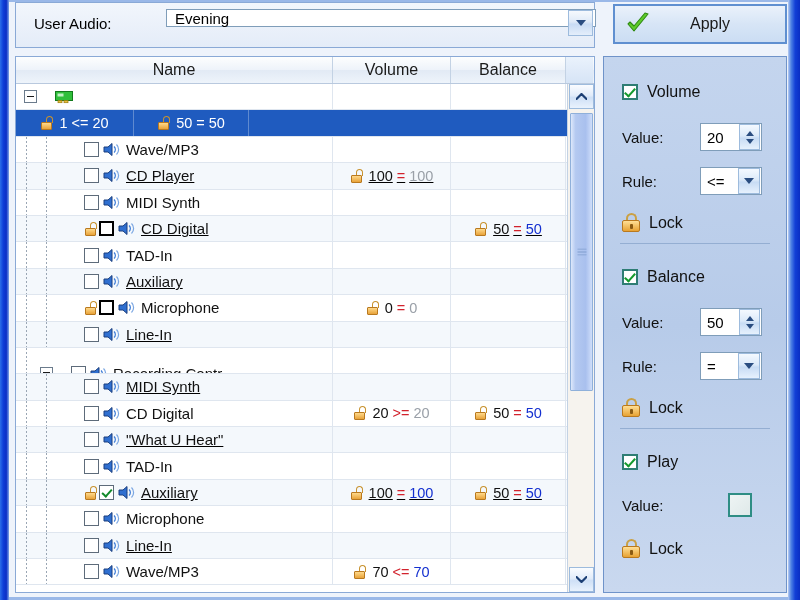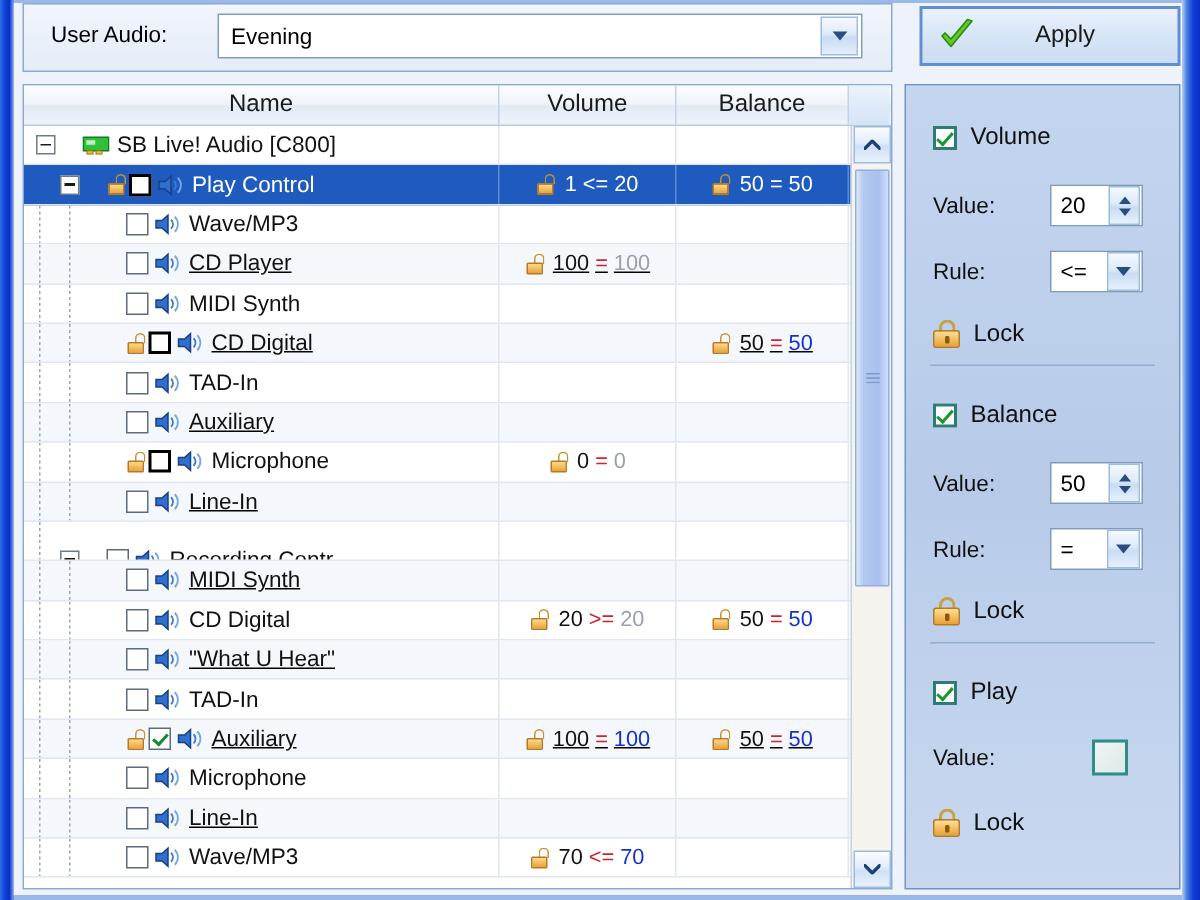--- a/index.html
+++ b/index.html
@@ -39,24 +39,24 @@
   #preset-bar {
     position: absolute; left: 6px; top: 0px; width: 580px; height: 46px;
     background: linear-gradient(to bottom, #f2f6fc 0%, #e4ecf8 100%);
     border: 1px solid #8aa9d6;
   }
   #preset-label {
     position: absolute; left: 18px; top: 12px;
     font-size: 15px; color: #000;
   }
   #preset-combo {
-    position: absolute; left: 129px; top: 6px; width: 430px; height: 30px;
+    position: absolute; left: 150px; top: 6px; width: 430px; height: 18px;
     background: #ffffff;
     border: 1px solid #7f9db9;
-    display: flex; align-items: center;
+    display: flex; 
   }
   #preset-value {
     flex: 1; padding-left: 8px; font-size: 15px; color: #000;
   }
   #preset-arrow-btn {
     width: 25px; height: 26px; margin-right: 2px;
     background: linear-gradient(to bottom, #f6f9fd 0%, #dfeaf8 45%, #c9dcf4 55%, #e4eefb 100%);
     border: 1px solid #9dbbdd;
     display: flex; align-items: center; justify-content: center;
   }
@@ -362,47 +362,26 @@
             <div class="guides"></div>
             <span style="display: flex; align-items: center; padding-left: 8px;">
               <span class="expander"></span>
               <span class="dash"></span>
               <span class="cardicon"><svg viewBox="0 0 18 15" width="18" height="15">
                   <rect x="0.5" y="2.5" width="17" height="9" fill="#2fbf3a" stroke="#127a1c"></rect>
                   <rect x="3" y="11.5" width="4" height="2.2" fill="#e8c23a" stroke="#9a7a10" stroke-width="0.7"></rect>
                   <rect x="9" y="11.5" width="4" height="2.2" fill="#e8c23a" stroke="#9a7a10" stroke-width="0.7"></rect>
                   <rect x="2.5" y="4.5" width="6" height="3" fill="#bff0c2"></rect>
                 </svg></span>
-              <span class="rowlabel">SB Live! Audio [C800]</span>
             </span>
           </div>
           <div class="cell-val"></div>
           <div class="cell-val bal"></div>
         </div>
         <div class="row sel">
-          <div class="cell-name">
-            <div class="guides">
-              <span class="guide"></span>
-            </div>
-            <span style="display:flex;align-items:center;padding-left:4px;">
-              <span class="expander"></span>
-              <span class="dash"></span>
-              <span class="lockicon open">
-                <span class="shackle"></span>
-                <span class="body"></span>
-              </span>
-              <span class="cb focus"></span>
-              <span class="spk"><svg viewBox="0 0 19 15" width="19" height="15">
-                  <path d="M2 5 L6 5 L10 1.5 L10 13.5 L6 10 L2 10 Z" fill="#2f6fd0" stroke="#1b3f7e" stroke-width="1"></path>
-                  <path d="M12 4.5 a4 4 0 0 1 0 6" fill="none" stroke="#3b7ad6" stroke-width="1.2"></path>
-                  <path d="M14.5 2.5 a7 7 0 0 1 0 10" fill="none" stroke="#7aa6e2" stroke-width="1.2"></path>
-                </svg></span>
-              <span class="rowlabel">Play Control</span>
-            </span>
-          </div>
           <div class="cell-val">
             <span class="lockicon open">
               <span class="shackle"></span>
               <span class="body"></span>
             </span>
             <span class="v-cur">1</span>
             <span class="v-op">&lt;=</span>
             <span class="v-cur">20</span>
           </div>
           <div class="cell-val bal">

